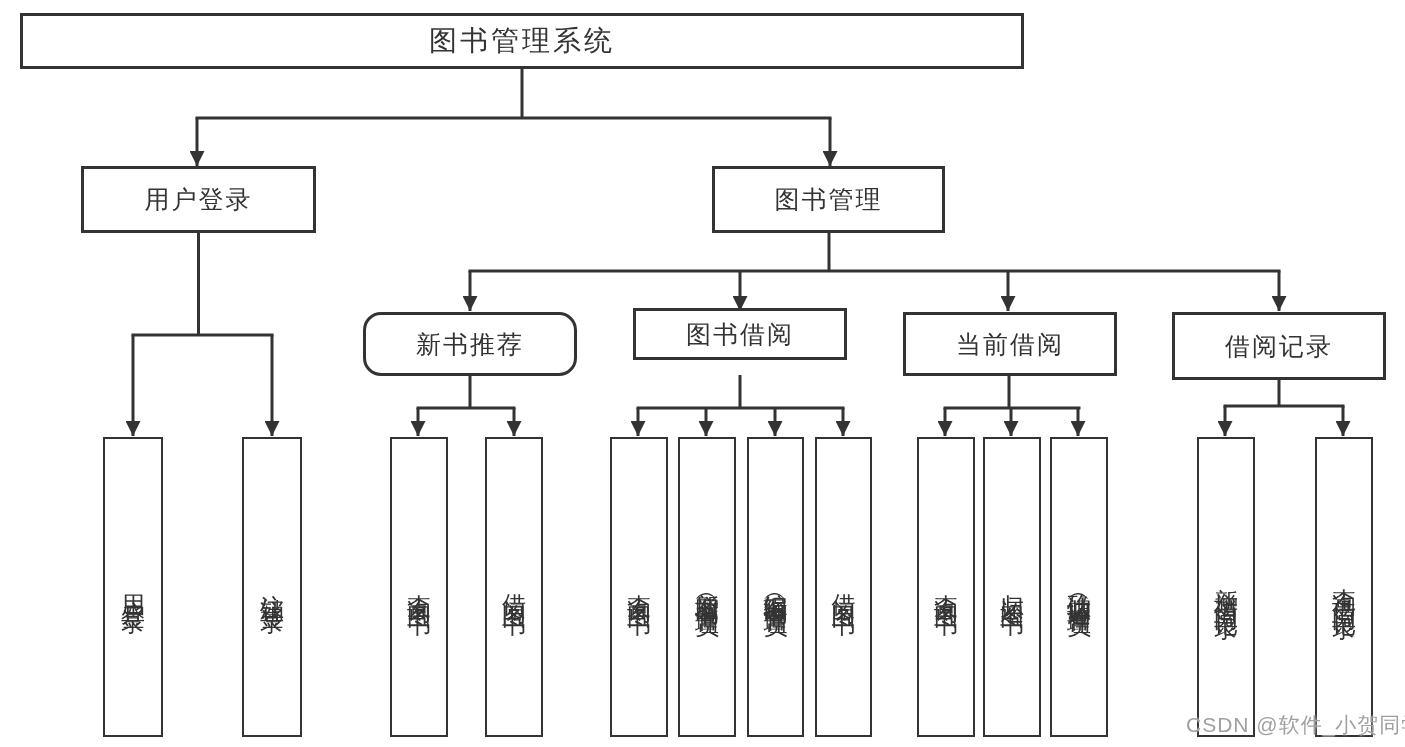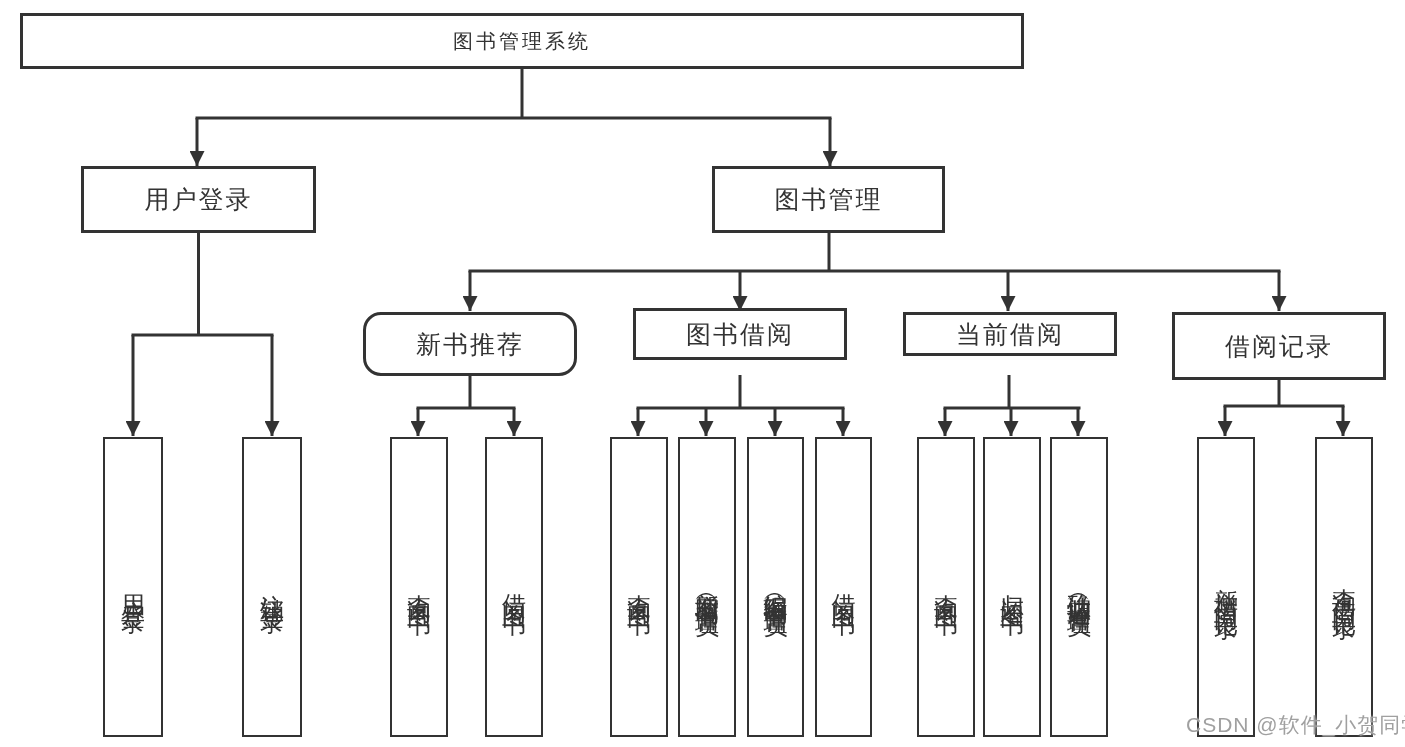--- a/index.html
+++ b/index.html
@@ -28,21 +28,21 @@
     position: absolute;
     background: #ffffff;
     border: 3px solid var(--line);
     display: flex;
     align-items: center;
     justify-content: center;
     z-index: 2;
     color: var(--line);
   }
   .hnode { font-size: 25px; letter-spacing: 2px; white-space: nowrap; }
-  .root-node { font-size: 20px; letter-spacing: 3px; }
+  .root-node { font-size: 28px; letter-spacing: 3px; }
   .vnode { border-width: 2.5px; }
   .vnode span {
     writing-mode: vertical-rl;
     text-orientation: mixed;
     font-size: 24px;
     letter-spacing: 6px;
     line-height: 1;
   }
   .vnode.long span {
     letter-spacing: 3px;
@@ -115,21 +115,21 @@
     </g>
   </svg>
 
   <div class="node hnode root-node" style="left:20px; top:13px; width:1004px; height:56px;">图书管理系统</div>
 
   <div class="node hnode" style="left:81px; top:166px; width:235px; height:67px;">用户登录</div>
   <div class="node hnode" style="left:712px; top:166px; width:233px; height:67px;">图书管理</div>
 
   <div class="node hnode" style="left:363px; top:312px; width:214px; height:64px;border-radius:18px;">新书推荐</div>
   <div class="node hnode" style="left:633px; top:308px; width:214px; height:52px;">图书借阅</div>
-  <div class="node hnode" style="left:903px; top:312px; width:214px; height:44px;">当前借阅</div>
+  <div class="node hnode" style="left:903px; top:312px; width:214px; height:64px;">当前借阅</div>
   <div class="node hnode" style="left:1172px; top:312px; width:214px; height:68px;">借阅记录</div>
 
   <div class="node vnode" style="left:103px; top:437px; width:60px; height:300px;">
     <span>用户登录</span>
   </div>
   <div class="node vnode" style="left:242px; top:437px; width:60px; height:300px;">
     <span>注销登录</span>
   </div>
 
   <div class="node vnode" style="left:390px; top:437px; width:58px; height:300px;">

